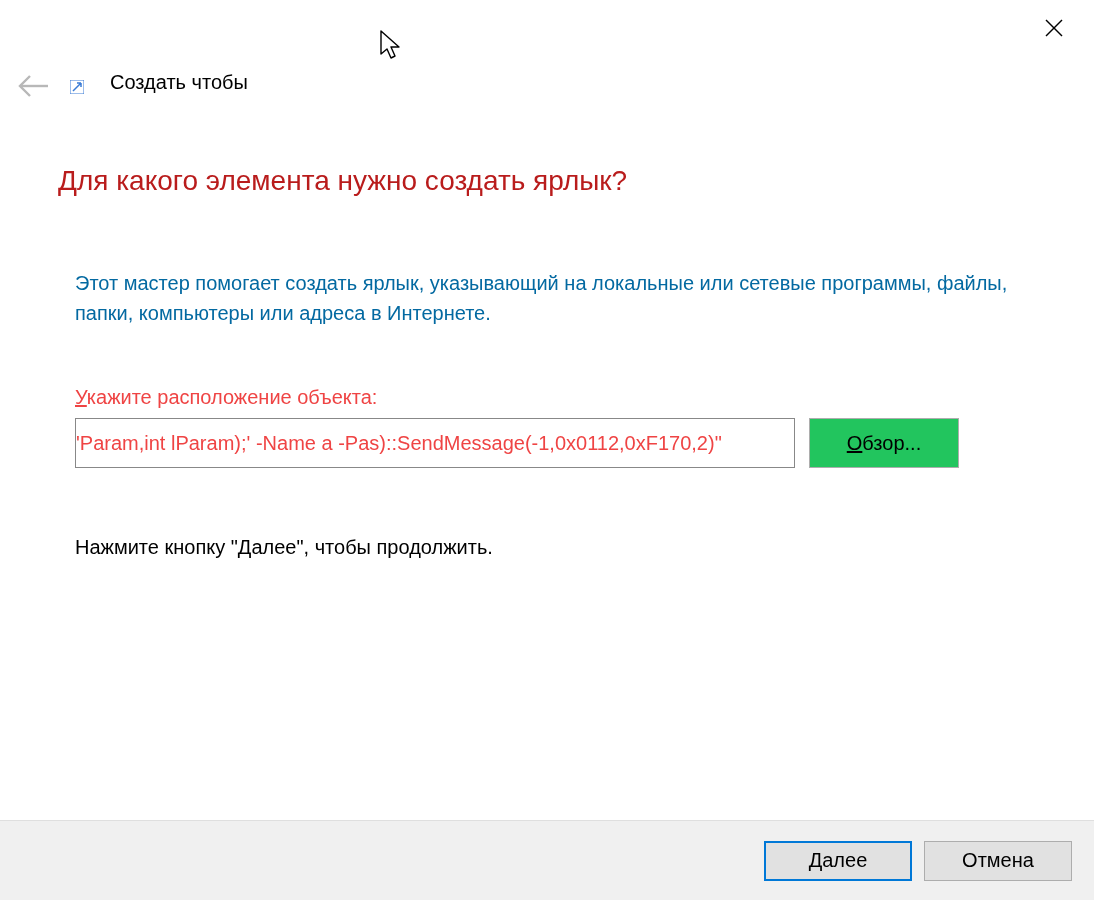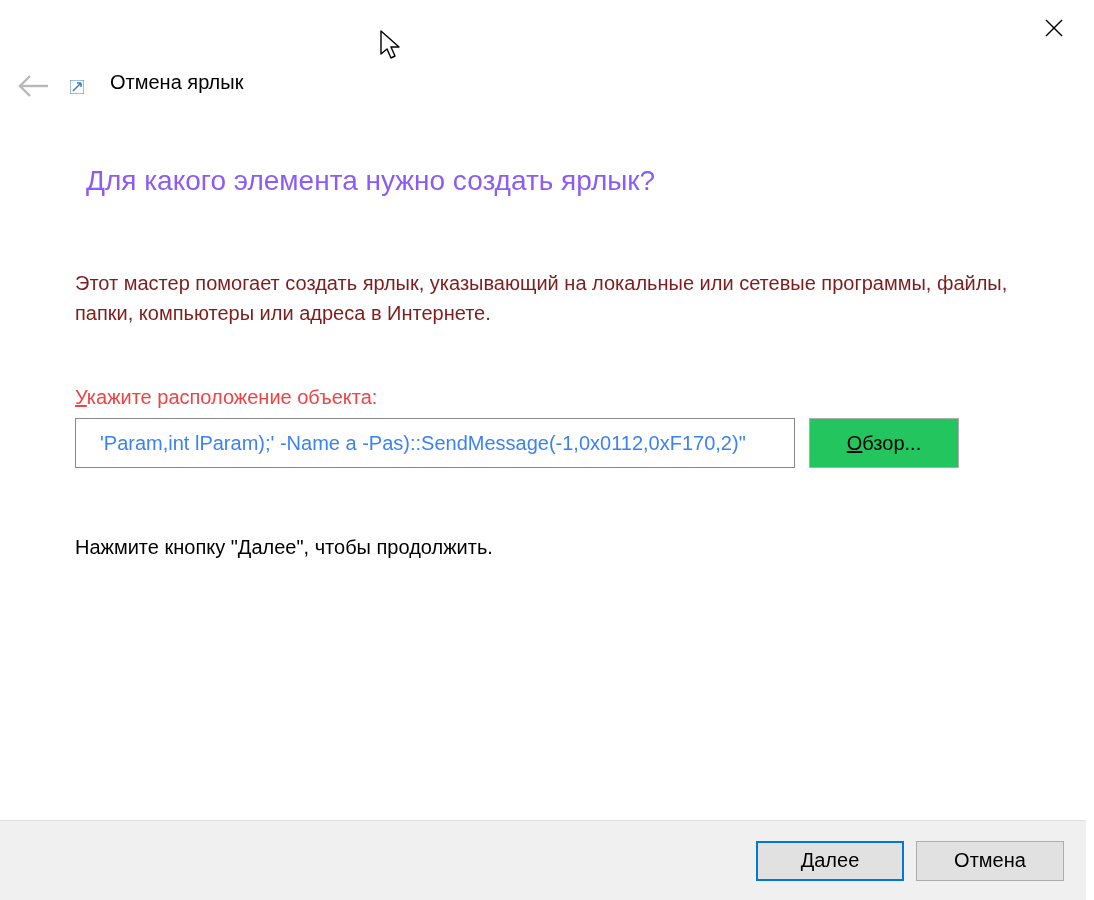--- a/index.html
+++ b/index.html
@@ -5,30 +5,30 @@
   * { box-sizing: border-box; margin: 0; padding: 0; }
   html, body { width: 1094px; height: 900px; font-family: "Segoe UI", Tahoma, sans-serif; background: #fff; overflow: hidden; }
   .window { position: relative; width: 1094px; height: 900px; }
   .close-btn { position: absolute; top: 12px; right: 24px; width: 32px; height: 32px; display: flex; align-items: center; justify-content: center; cursor: pointer; }
   .close-btn svg { width: 18px; height: 18px; }
   .back-arrow { position: absolute; top: 74px; left: 18px; color: #b8b8b8; }
   .back-arrow svg { width: 32px; height: 24px; }
   .shortcut-icon { position: absolute; top: 80px; left: 70px; width: 14px; height: 14px; }
   .shortcut-icon svg { width: 14px; height: 14px; }
   .title { position: absolute; top: 71px; left: 110px; font-size: 20px; color: #000; font-weight: 400; }
-  .heading { position: absolute; top: 165px; left: 86px; font-size: 28px; color: #8b5cf6; font-weight: 400; }
-  .body-text { position: absolute; top: 268px; left: 75px; right: 63px; font-size: 20px; color: #7f1d1d; line-height: 1.5; }
+  .heading { position: absolute; top: 165px; left: 58px; font-size: 28px; color: #b91c1c; font-weight: 400; }
+  .body-text { position: absolute; top: 268px; left: 75px; right: 63px; font-size: 20px; color: #0369a1; line-height: 1.5; }
   .field-label { position: absolute; top: 386px; left: 75px; font-size: 20px; color: #ef4444; }
   .field-label .underline { text-decoration: underline; }
   .input-row { position: absolute; top: 418px; left: 75px; display: flex; align-items: stretch; gap: 14px; }
-  .location-input { width: 720px; height: 50px; border: 1px solid #888; padding: 0 24px; font-size: 20px; color: #3b82f6; font-family: inherit; }
+  .location-input { width: 720px; height: 50px; border: 1px solid #888; padding: 0 0; font-size: 20px; color: #ef4444; font-family: inherit; }
   .browse-btn { width: 150px; height: 50px; background: #22c55e; border: 1px solid #adadad; font-size: 20px; color: #000; cursor: pointer; font-family: inherit; }
   .browse-btn .underline { text-decoration: underline; }
   .instruction { position: absolute; top: 536px; left: 75px; font-size: 20px; color: #000; }
-  .footer { position: absolute; bottom: 0; left: 0; right: 8px; height: 80px; background: #f0f0f0; border-top: 1px solid #dfdfdf; display: flex; align-items: center; justify-content: flex-end; padding-right: 22px; gap: 12px; }
+  .footer { position: absolute; bottom: 0; left: 0; right: 0; height: 80px; background: #f0f0f0; border-top: 1px solid #dfdfdf; display: flex; align-items: center; justify-content: flex-end; padding-right: 22px; gap: 12px; }
   .footer button { height: 40px; width: 148px; font-size: 20px; font-family: inherit; background: #e1e1e1; border: 1px solid #adadad; cursor: pointer; }
   .footer .next-btn { border: 2px solid #0078d7; }
   .cursor { position: absolute; top: 30px; left: 380px; pointer-events: none; }
   .cursor svg { width: 24px; height: 32px; }
 </style>
 </head>
 <body>
 
 <div class="window">
 
@@ -46,21 +46,21 @@
     </svg>
   </div>
 
   <div class="shortcut-icon">
     <svg viewBox="0 0 14 14">
       <rect x="0" y="0" width="14" height="14" fill="#fff" stroke="#3a7bd5" stroke-width="1"></rect>
       <path d="M3 11 L11 3 M11 3 L7 3 M11 3 L11 7" stroke="#3a7bd5" stroke-width="1.5" fill="none"></path>
     </svg>
   </div>
 
-  <div class="title">Отмена ярлык</div>
+  <div class="title">Создать чтобы</div>
 
   <div class="heading">Для какого элемента нужно создать ярлык?</div>
 
   <div class="body-text">Этот мастер помогает создать ярлык, указывающий на локальные или сетевые программы, файлы, папки, компьютеры или адреса в Интернете.</div>
 
   <div class="field-label">
     <span class="underline">У</span><span>кажите расположение объекта:</span>
   </div>
 
   <div class="input-row">

